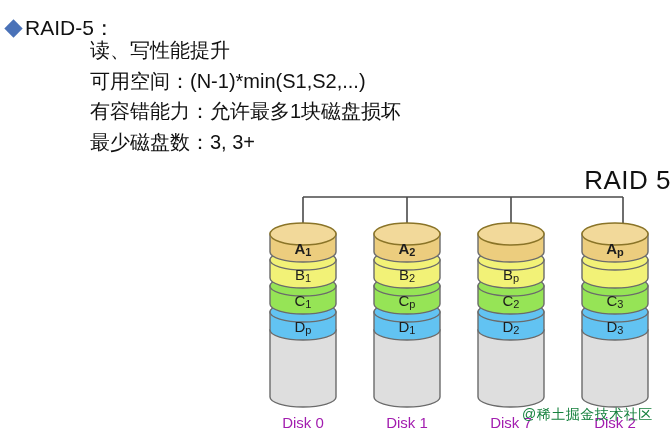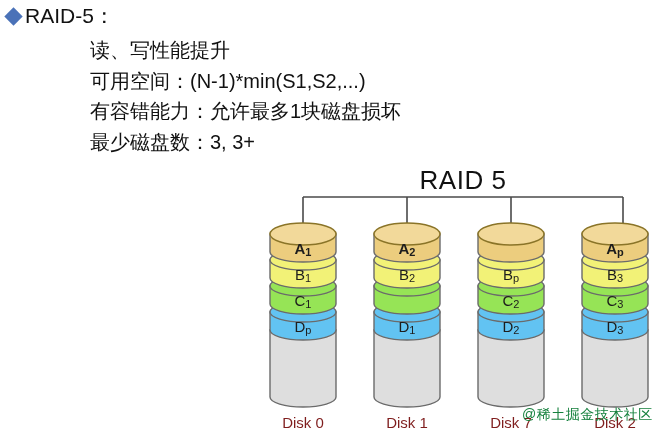--- a/index.html
+++ b/index.html
@@ -19,21 +19,21 @@
   
   #slide-text {
     position: absolute;
     left: 0;
     top: 0;
     width: 500px;
   }
   .bullet-row {
     position: absolute;
     left: 7px;
-    top: 4px;
+    top: 16px;
     display: flex;
     align-items: center;
     text-align: right;
   }
   .diamond {
     width: 13px;
     height: 13px;
     background: #4a72b8;
     transform: rotate(45deg);
     flex: 0 0 auto;
@@ -66,21 +66,21 @@
     left: 255px;
     top: 165px;
     width: 416px;
     height: 276px;
   }
   #raid-heading {
     position: absolute;
     left: 0;
     top: 0;
     width: 416px;
-    text-align: center;
+    text-align: right;
     font-size: 26px;
     line-height: 30px;
     color: #111111;
     letter-spacing: 0.5px;
   }
   #connector {
     position: absolute;
     left: 0;
     top: 28px;
     width: 416px;
@@ -130,21 +130,21 @@
   .lbl-c { top: 81px; text-align: center; }
   .lbl-d { top: 107px; }
 
   .disk-caption {
     position: absolute;
     top: 202px;
     width: 78px;
     text-align: center;
     font-size: 15px;
     line-height: 18px;
-    color: #7f1d1d;
+    color: #a21caf;
   }
 
   
   #watermark {
     position: absolute;
     left: 522px;
     top: 406px;
     font-size: 14px;
     line-height: 16px;
     color: #15803d;
@@ -217,20 +217,21 @@
         <ellipse cx="39" cy="100" rx="33" ry="10" fill="#62c3f2" stroke="#6b6b6b" stroke-width="1.4"></ellipse>
         <path d="M6 74 L6 92 A33 10 0 0 0 72 92 L72 74 Z" fill="#96e456" stroke="#6b6b6b" stroke-width="1.4"></path>
         <ellipse cx="39" cy="74" rx="33" ry="10" fill="#96e456" stroke="#6b6b6b" stroke-width="1.4"></ellipse>
         <path d="M6 48 L6 66 A33 10 0 0 0 72 66 L72 48 Z" fill="#f2f277" stroke="#6b6b6b" stroke-width="1.4"></path>
         <ellipse cx="39" cy="48" rx="33" ry="10" fill="#f2f277" stroke="#6b6b6b" stroke-width="1.4"></ellipse>
         <path d="M6 22 L6 40 A33 10 0 0 0 72 40 L72 22 Z" fill="#eccd7e" stroke="#6b6b6b" stroke-width="1.4"></path>
         <ellipse cx="39" cy="22" rx="33" ry="11" fill="#f2d99a" stroke="#8a7428" stroke-width="1.4"></ellipse>
       </svg>
       <div class="band-label lbl-a">A<sub>2</sub></div>
       <div class="band-label lbl-b">B<sub>2</sub></div>
+      <div class="band-label lbl-c">C<sub>p</sub></div>
       <div class="band-label lbl-d">D<sub>1</sub></div>
       <div class="disk-caption">Disk 1</div>
     </div>
 
     <div class="disk disk-2">
       <svg class="disk-svg" width="78" height="200" viewBox="0 0 78 200">
         <path d="M6 118 L6 185 A33 10 0 0 0 72 185 L72 118 Z" fill="#dedede" stroke="#6b6b6b" stroke-width="1.4"></path>
         <path d="M6 100 L6 118 A33 10 0 0 0 72 118 L72 100 Z" fill="#62c3f2" stroke="#6b6b6b" stroke-width="1.4"></path>
         <ellipse cx="39" cy="100" rx="33" ry="10" fill="#62c3f2" stroke="#6b6b6b" stroke-width="1.4"></ellipse>
         <path d="M6 74 L6 92 A33 10 0 0 0 72 92 L72 74 Z" fill="#96e456" stroke="#6b6b6b" stroke-width="1.4"></path>
@@ -252,21 +253,20 @@
         <path d="M6 100 L6 118 A33 10 0 0 0 72 118 L72 100 Z" fill="#62c3f2" stroke="#6b6b6b" stroke-width="1.4"></path>
         <ellipse cx="39" cy="100" rx="33" ry="10" fill="#62c3f2" stroke="#6b6b6b" stroke-width="1.4"></ellipse>
         <path d="M6 74 L6 92 A33 10 0 0 0 72 92 L72 74 Z" fill="#96e456" stroke="#6b6b6b" stroke-width="1.4"></path>
         <ellipse cx="39" cy="74" rx="33" ry="10" fill="#96e456" stroke="#6b6b6b" stroke-width="1.4"></ellipse>
         <path d="M6 48 L6 66 A33 10 0 0 0 72 66 L72 48 Z" fill="#f2f277" stroke="#6b6b6b" stroke-width="1.4"></path>
         <ellipse cx="39" cy="48" rx="33" ry="10" fill="#f2f277" stroke="#6b6b6b" stroke-width="1.4"></ellipse>
         <path d="M6 22 L6 40 A33 10 0 0 0 72 40 L72 22 Z" fill="#eccd7e" stroke="#6b6b6b" stroke-width="1.4"></path>
         <ellipse cx="39" cy="22" rx="33" ry="11" fill="#f2d99a" stroke="#8a7428" stroke-width="1.4"></ellipse>
       </svg>
       <div class="band-label lbl-a">A<sub>p</sub></div>
-      <div class="band-label lbl-b">B<sub>3</sub></div>
       <div class="band-label lbl-c">C<sub>3</sub></div>
       <div class="band-label lbl-d">D<sub>3</sub></div>
       <div class="disk-caption">Disk 2</div>
     </div>
 
   </div>
 </div>
 
 <div id="watermark">@稀土掘金技术社区</div>
 

